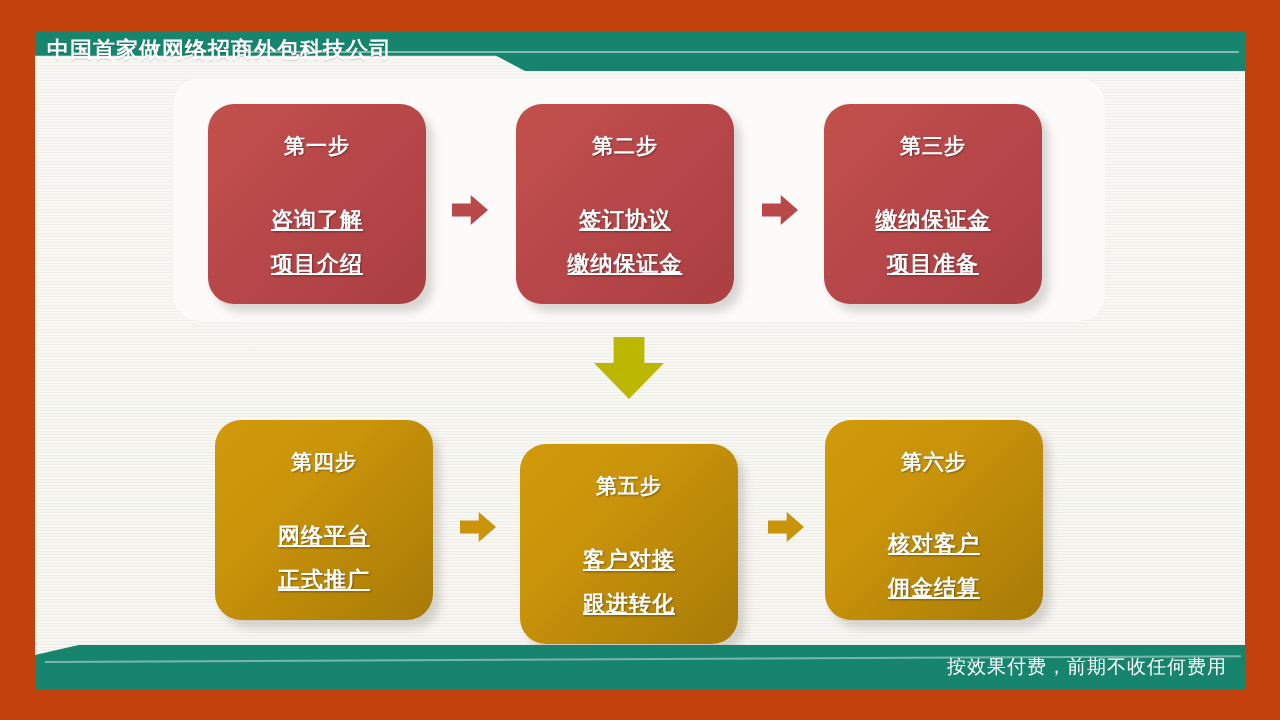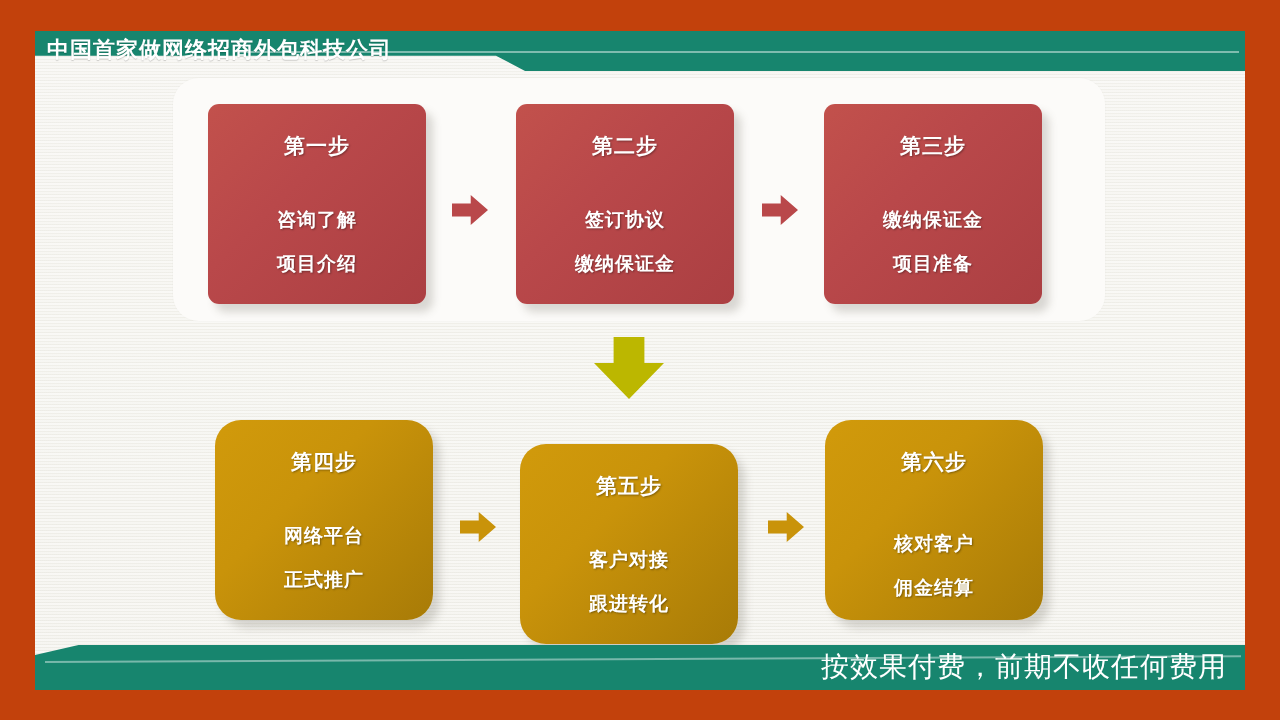--- a/index.html
+++ b/index.html
@@ -101,43 +101,43 @@
     height: 200px;
     border-radius: 26px;
     display: flex;
     flex-direction: column;
     align-items: center;
     color: #ffffff;
     box-shadow: 7px 8px 9px rgba(90,85,75,0.22);
   }
   .step-box.red {
     background: linear-gradient(135deg, #c2514c 0%, #b9484a 40%, #ab3f42 100%);
-    border-radius: 11px;
   }
   .step-box.gold {
     background: linear-gradient(135deg, #d19a0b 0%, #c9930a 38%, #a87b07 100%);
   }
   .step-title {
     font-size: 21px;
     font-weight: bold;
     margin-top: 28px;
     letter-spacing: 1px;
     text-shadow: 1px 1px 2px rgba(0,0,0,0.35);
   }
   .step-lines {
     margin-top: 38px;
     text-align: center;
   }
   .step-line {
-    font-size: 19px;
+    font-size: 22px;
     font-weight: bold;
     line-height: 44px;
     letter-spacing: 1px;
     text-shadow: 1px 1px 2px rgba(0,0,0,0.35);
     white-space: nowrap;
+    text-decoration: underline;
   }
 
   
   #box-1 { left: 208px; top: 104px; }
   #box-2 { left: 516px; top: 104px; }
   #box-3 { left: 824px; top: 104px; }
   
   #box-4 { left: 215px; top: 420px; }
   #box-5 { left: 520px; top: 444px; }
   #box-6 { left: 825px; top: 420px; gap: 8px; }
@@ -187,21 +187,21 @@
     height: 2px;
     background: rgba(255,255,255,0.42);
     transform: rotate(-0.28deg);
     transform-origin: left center;
   }
   #footer-text {
     position: absolute;
     right: 53px;
     top: 650px;
     color: #ffffff;
-    font-size: 28px;
+    font-size: 19px;
     line-height: 34px;
     letter-spacing: 1px;
     white-space: nowrap;
     z-index: 5;
   }
 </style>
 </head>
 <body>
 
 <div id="slide">

